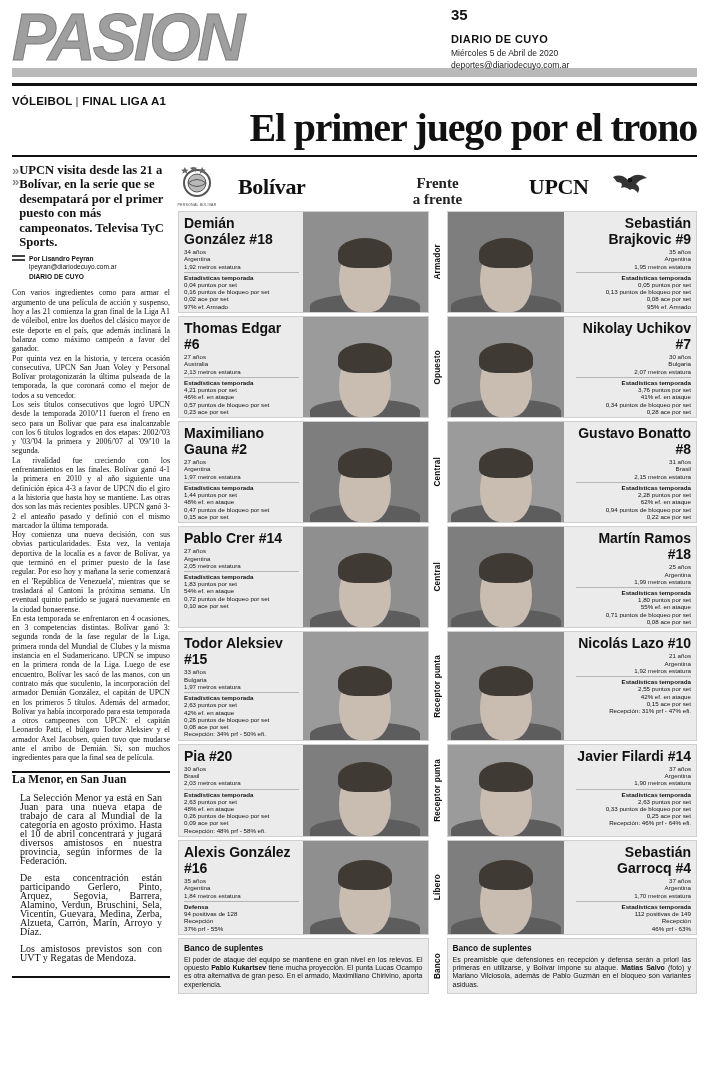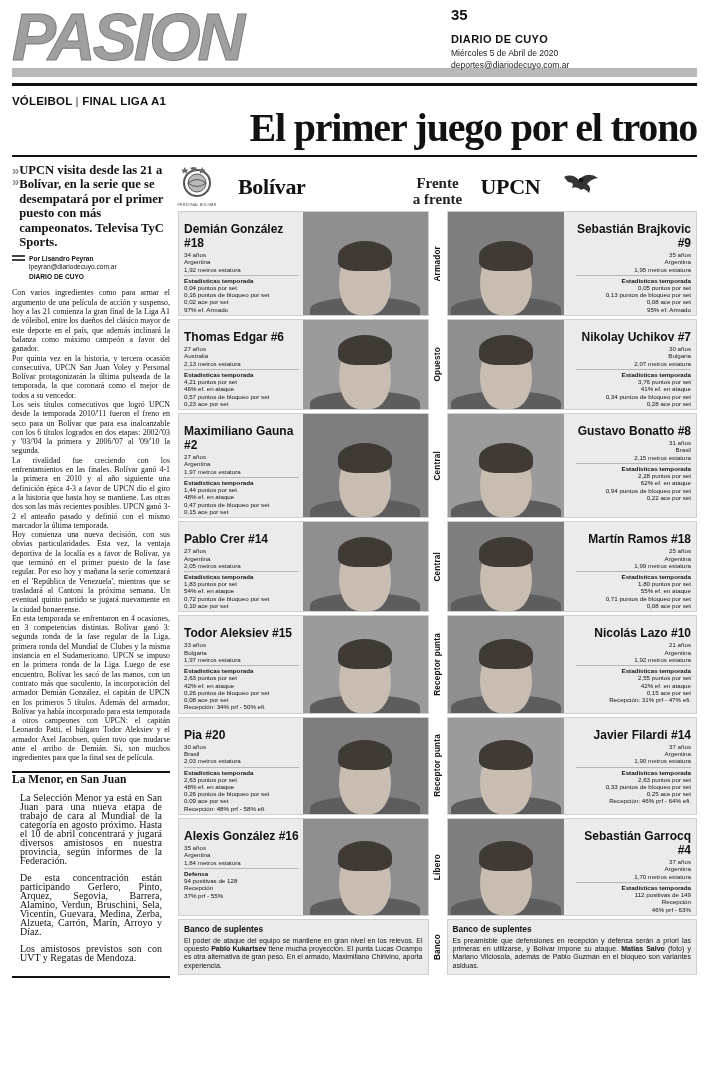--- a/index.html
+++ b/index.html
@@ -72,36 +72,36 @@
   .body-copy p { margin:0; text-indent:0; }
 
   
   .note { margin-top:8px; border-top:2px solid #111; border-bottom:2px solid #111; padding:0 0 6px; }
   .note h3 { margin:0 0 4px; font-size:11.5px; font-family:"Liberation Serif", serif; }
   .note p { margin:8px; font-size:10px; line-height:9px; text-align:justify; font-family:"Liberation Serif", serif; }
 
   
   .teams-head { display:flex; align-items:flex-end; height:44px; }
   .th-left, .th-right { flex:1; display:flex; align-items:center; gap:22px; }
-  .th-right { justify-content:flex-start; }
+  .th-right { justify-content:center; }
   .th-mid { width:86px; text-align:center; }
   .th-name { font-size:22px; font-weight:bold; font-family:"Liberation Serif", serif; letter-spacing:-.3px; }
   .frente { font-size:15px; font-weight:bold; line-height:16px; font-family:"Liberation Serif", serif; color:#222; }
   .crest { width:38px; height:40px; position:relative; }
   .crest svg { display:block; }
   .crest-cap { position:absolute; bottom:0; left:-7px; width:52px; text-align:center; font-size:3.6px; letter-spacing:.2px; color:#444; }
 
   
   .rows { margin-top:4px; }
   .prow { display:flex; gap:0; margin-bottom:3px; }
   .side { flex:1; display:flex; background:#ebebeb; border:1px solid #cfcfcf; }
   .side.right { flex-direction:row-reverse;gap:8px; }
   .pinfo { width:124px; padding:3px 4px 2px 5px; }
   .side.right .pinfo { text-align:right; padding:3px 5px 2px 4px; }
-  .pname { font-size:12px; font-weight:bold; margin-bottom:1px;margin-top:7px; }
+  .pname { font-size:14px; font-weight:bold; margin-bottom:1px; }
   .pmeta { font-size:6.2px; line-height:7.3px; color:#1a1a1a; }
   .stats-h { font-size:6.2px; font-weight:bold; margin-top:2px; border-top:1px solid #b6b6b6; padding-top:1px; }
   .pstats { font-size:6.2px; line-height:7.3px; }
   .photo { flex:1; background:#8f8f8f; position:relative; overflow:hidden; min-height:86px; }
   .photo .face {
     position:absolute; left:50%; transform:translateX(-50%);
     bottom:0; width:52px; height:70px;
     background:#c9bdb2; border-radius:45% 45% 38% 38%/55% 55% 45% 45%;
   }
   .photo .hair {

